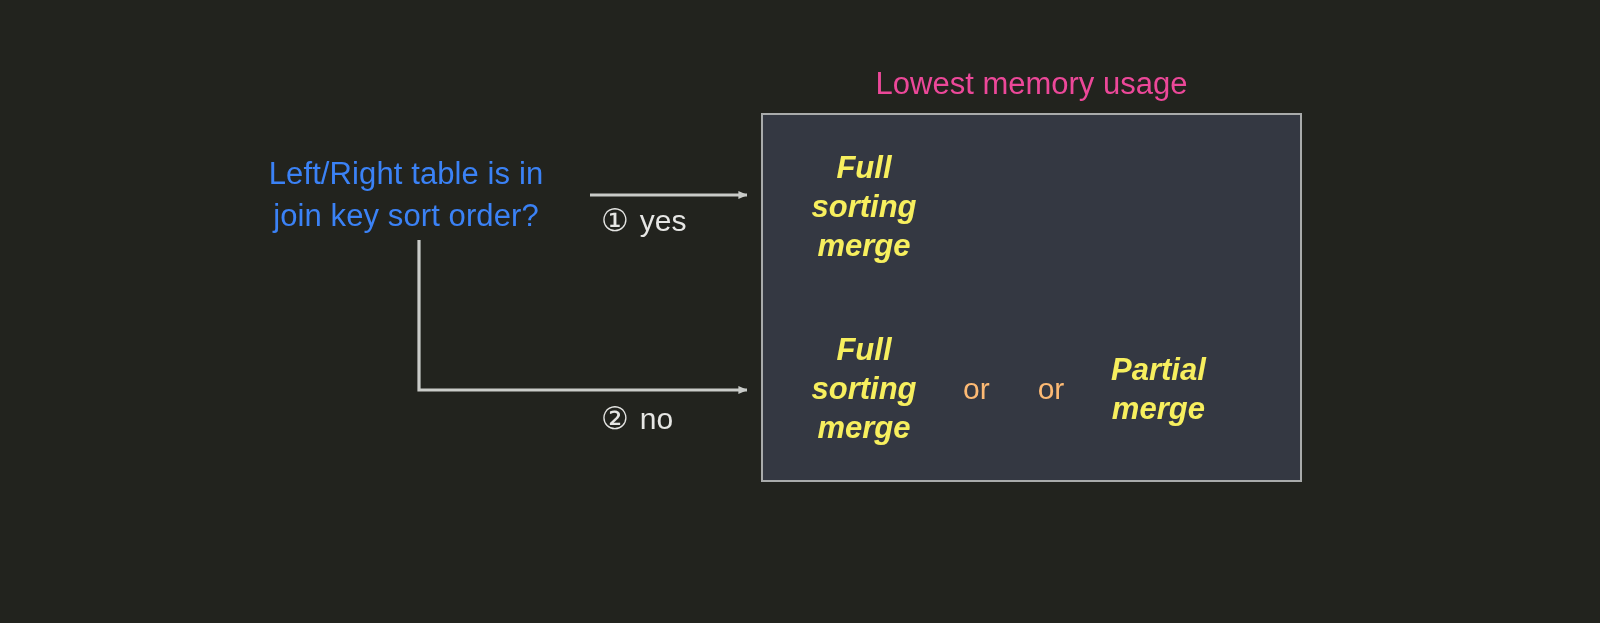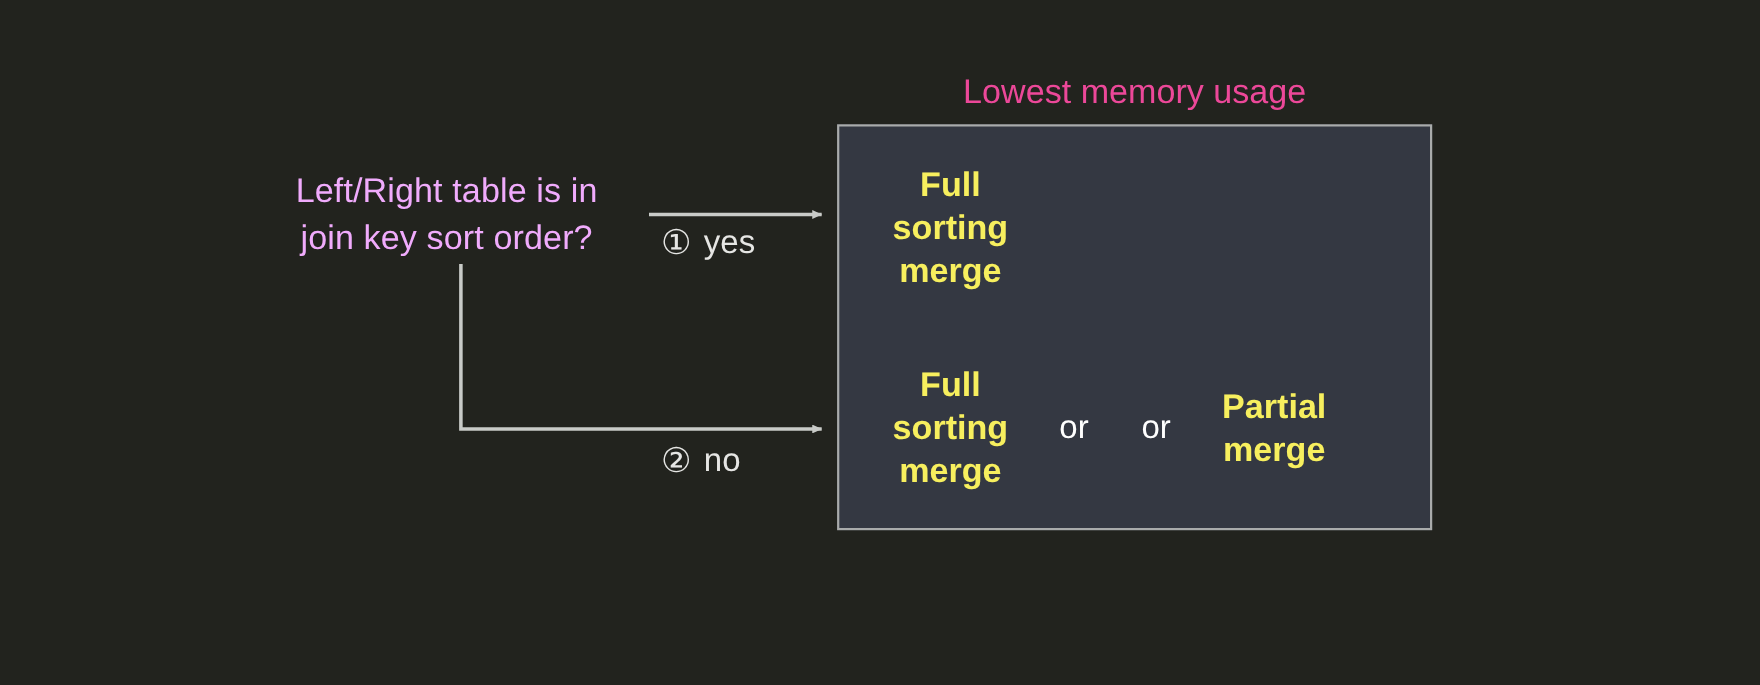--- a/index.html
+++ b/index.html
@@ -21,21 +21,21 @@
     inset: 0;
   }
 
   
   .question {
     position: absolute;
     left: 236px;
     top: 153px;
     width: 340px;
     text-align: center;
-    color: #f0abfc;
+    color: #3b82f6;
     font-size: 31px;
     line-height: 1.34;
     letter-spacing: 0.1px;
     white-space: pre-line;
   }
 
   
   .branch-label {
     position: absolute;
     color: #e6e6e4;
@@ -86,28 +86,29 @@
   }
   .panel-row.row-top { justify-content: flex-start; }
 
   .option {
     color: #f7ef5e;
     font-weight: bold;
     font-size: 31px;
     line-height: 1.26;
     text-align: center;
     white-space: pre-line;
+    font-style: italic;
   }
   .opt-fsm-top   { width: 150px; margin-left: 14px; }
   .opt-fsm-bot   { width: 150px; margin-left: 14px; }
   .opt-grace     { width: 140px; }
   .opt-partial   { width: 140px; }
 
   .or {
-    color: #ffffff;
+    color: #fdba74;
     font-size: 30px;
     line-height: 1;
     font-weight: normal;
     margin: 0 24px;
   }
 
   
   .caption {
     position: absolute;
     width: 541px;

